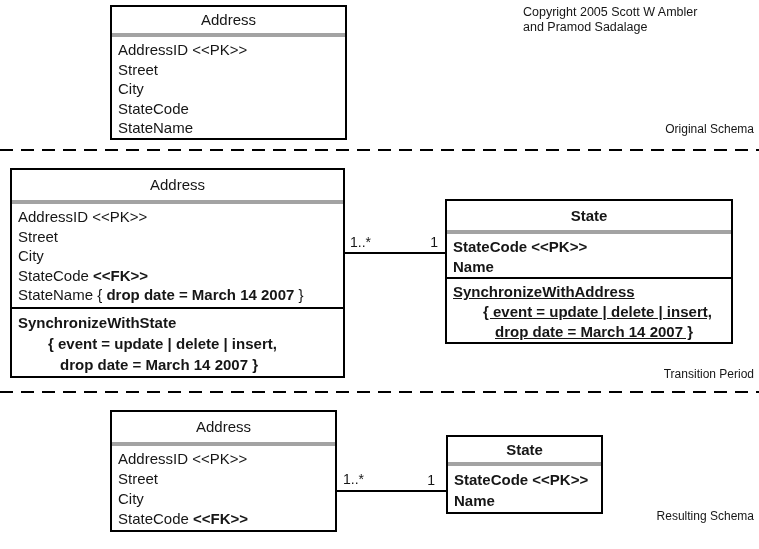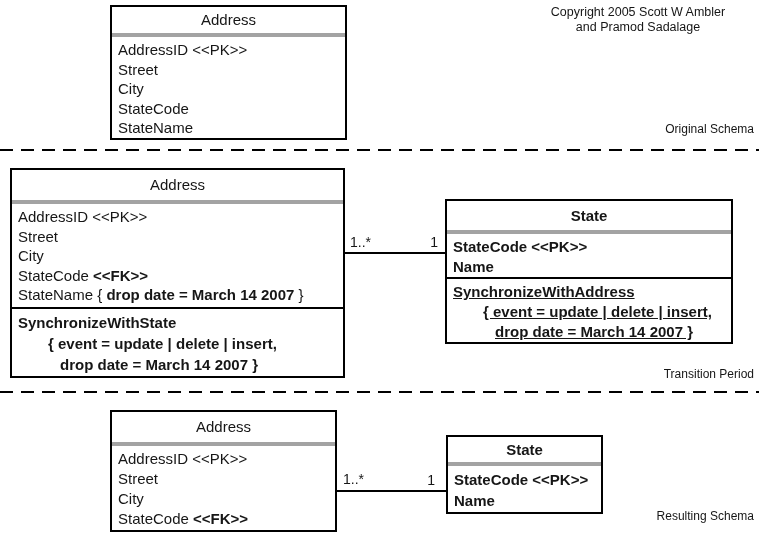--- a/index.html
+++ b/index.html
@@ -28,21 +28,21 @@
   .dashline{
     position:absolute; left:0; width:759px; height:2px;
     background:repeating-linear-gradient(90deg,#000 0 13px,transparent 13px 21px);
   }
   .section-label{
     position:absolute; right:5px; font-size:12px; color:#161616; white-space:nowrap;
   }
   .connector{ position:absolute; height:2px; background:#000; }
   .mult{ position:absolute; font-size:14px; color:#161616; white-space:nowrap; }
   #copyright{
-    position:absolute; top:5px; right:6px; width:230px; text-align:center;
+    position:absolute; top:5px; right:6px; width:230px; text-align:left;
     font-size:12.5px; line-height:14.5px; color:#161616;
   }
 </style>
 </head>
 <body>
 
 <div id="canvas">
 
   <div id="copyright">
     <div>Copyright 2005 Scott W Ambler</div>

